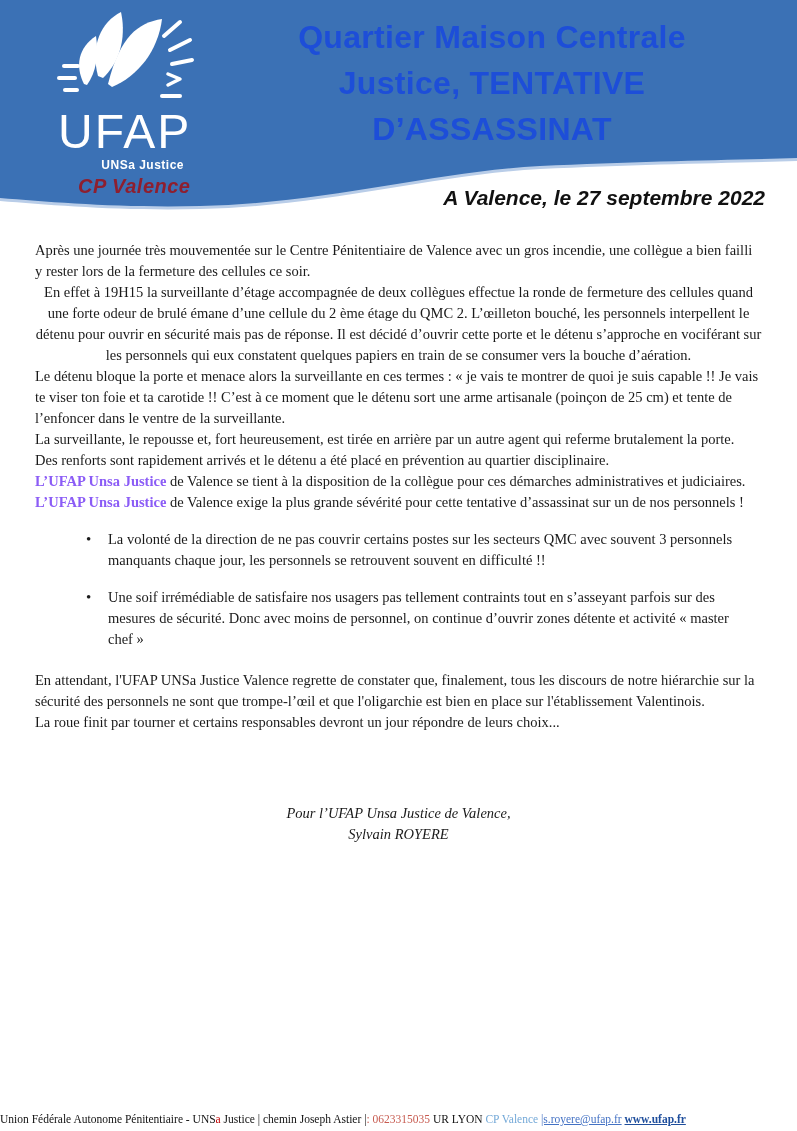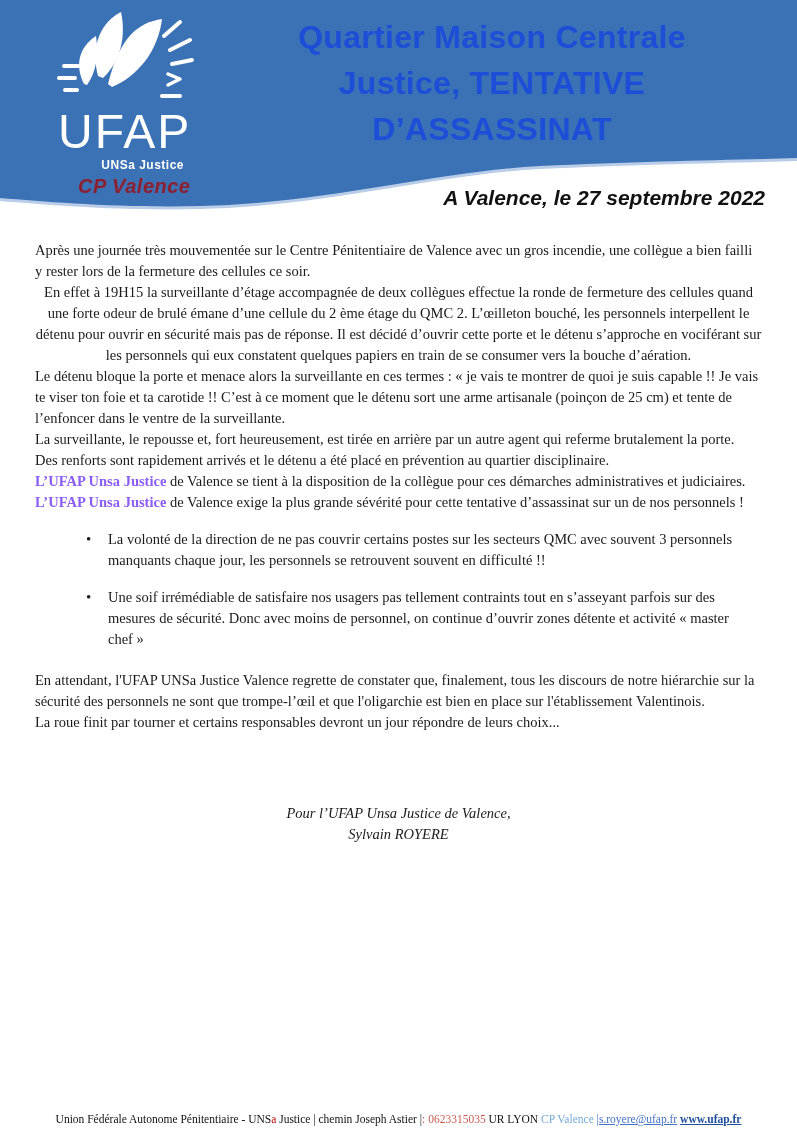--- a/index.html
+++ b/index.html
@@ -34,21 +34,21 @@
   .p-threats-end { margin-bottom:34px; }
   .p-demand2     { margin-bottom:15px; }
   .p-alarm       { margin-bottom:18px; }
   .lead-blue { color:#8b5cf6; font-weight:bold; }
   ul.points { list-style:none; margin:0 0 20px 33px; padding:0; }
   ul.points li { position:relative; padding-left:24px; margin:16px; }
   ul.points li::before { content:"•"; position:absolute; left:2px; top:0; font-size:15px; }
   .signature { margin-top:70px; text-align:center; font-style:italic; }
   
   .footer {
-    position:absolute; bottom:6px; left:0; width:797px; text-align:center;
+    position:absolute; bottom:6px; left:0; width:672px; text-align:center;
     font-family:"Liberation Serif", serif; font-size:11.5px; color:#111111; white-space:nowrap;
   }
   .footer .red    { color:#C00000; }
   .footer .salmon { color:#C75B50; }
   .footer .ltblue { color:#74A9D8; }
   .footer .link   { color:#4472C4; text-decoration:underline; }
   .footer .site   { color:#1F4E9C; font-weight:bold; text-decoration:underline; }
 </style>
 </head>
 <body>

